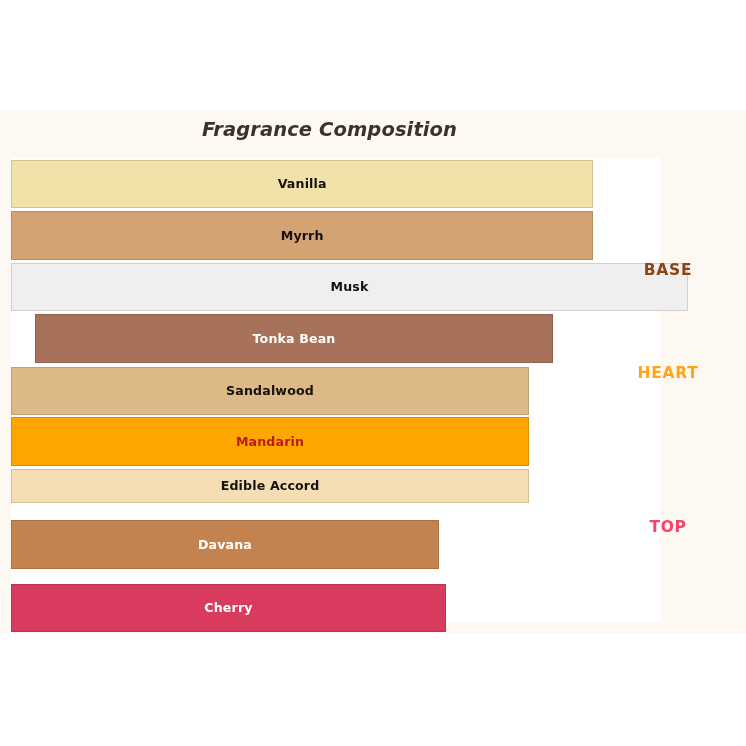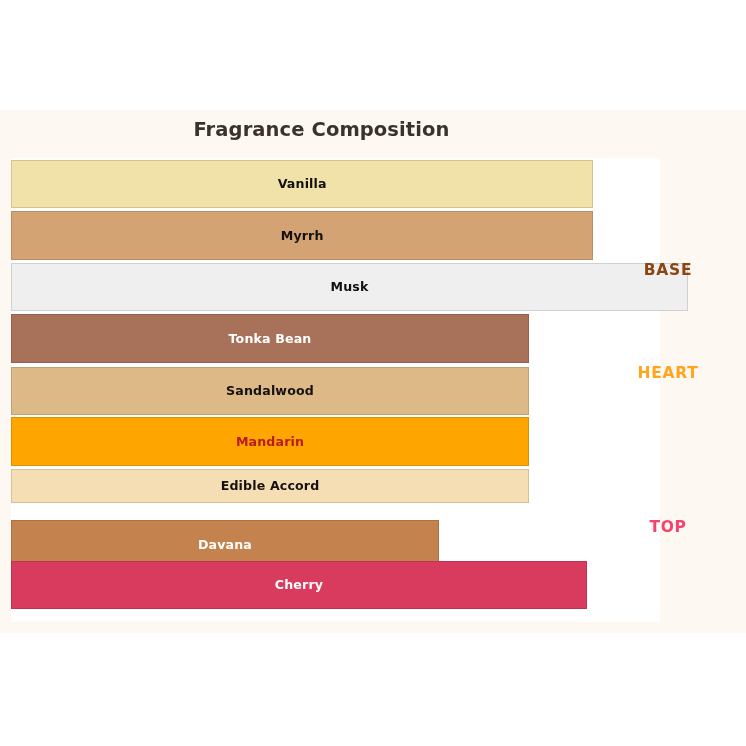--- a/index.html
+++ b/index.html
@@ -21,29 +21,30 @@
     left: 0;
     top: 110px;
     width: 746px;
     height: 523px;
     background: #FDF9F2;
   }
 
   
   #chart-title {
     position: absolute;
-    left: 4px;
+    left: 12px;
     top: 8px;
     width: 635px;
     text-align: center;
     font-size: 19.5px;
     font-weight: bold;
     color: #3B322E;
     letter-spacing: 0.1px;
     white-space: nowrap;
+    font-style: italic;
   }
 
   
   #plot-area {
     position: absolute;
     left: 11px;
     top: 48px;
     width: 613px;
     height: 464px;
     background: #ffffff;
@@ -106,41 +107,41 @@
           <div class="bar-label" style="color: rgb(20, 17, 15);">Vanilla</div>
         </div>
         <div class="bar-row" style="top: 51.5556px; height: 51.5556px; width: 582.35px;">
           <div class="bar-rect" style="background: rgb(212, 163, 115);"></div>
           <div class="bar-label" style="color: rgb(20, 17, 15);">Myrrh</div>
         </div>
         <div class="bar-row" style="top: 103.111px; height: 51.5556px; width: 677px;">
           <div class="bar-rect" style="background: rgb(239, 239, 239);"></div>
           <div class="bar-label" style="color: rgb(20, 17, 15);">Musk</div>
         </div>
-        <div class="bar-row" style="top: 154.667px; height: 51.5556px; width: 517.985px;">
+        <div class="bar-row" style="top: 154.667px; height: 51.5556px; width: 517.985px; margin-left: 24px;">
           <div class="bar-rect" style="background: rgb(168, 113, 89);"></div>
           <div class="bar-label" style="color: rgb(255, 255, 255);">Tonka Bean</div>
         </div>
         <div class="bar-row" style="top: 207px; height: 51.5556px; width: 517.985px;">
           <div class="bar-rect" style="background: rgb(221, 185, 136);"></div>
           <div class="bar-label" style="color: rgb(20, 17, 15);">Sandalwood</div>
         </div>
         <div class="bar-row" style="top: 257.778px; height: 51.5556px; width: 517.985px;">
           <div class="bar-rect" style="background: rgb(255, 165, 0);"></div>
           <div class="bar-label" style="color: #b91c1c;">Mandarin</div>
         </div>
         <div class="bar-row" style="top: 309.333px; height: 37px; width: 517.985px;">
           <div class="bar-rect" style="background: rgb(245, 222, 179);"></div>
           <div class="bar-label" style="color: rgb(20, 17, 15);">Edible Accord</div>
         </div>
         <div class="bar-row" style="top: 360.889px; height: 51.5556px; width: 428px;">
           <div class="bar-rect" style="background: rgb(196, 131, 78);"></div>
           <div class="bar-label" style="color: rgb(255, 255, 255);">Davana</div>
         </div>
-        <div class="bar-row" style="top: 401px; height: 51.5556px; width: 576px; text-align: center;">
+        <div class="bar-row" style="top: 424px; height: 51.5556px; width: 435px; text-align: center;">
           <div class="bar-rect" style="background: rgb(217, 59, 94);"></div>
           <div class="bar-label" style="color: rgb(255, 255, 255);">Cherry</div>
         </div>
       </div>
   </div>
 
   <div id="group-labels">
       <div class="group-label" style="color: rgb(139, 69, 19); top: 151px; left: 668px; transform: translateX(-50%);">BASE</div>
       <div class="group-label" style="color: rgb(255, 164, 27); top: 254px; left: 668px; transform: translateX(-50%);">HEART</div>
       <div class="group-label" style="color: rgb(245, 67, 110); top: 408px; left: 668px; transform: translateX(-50%);">TOP</div>

